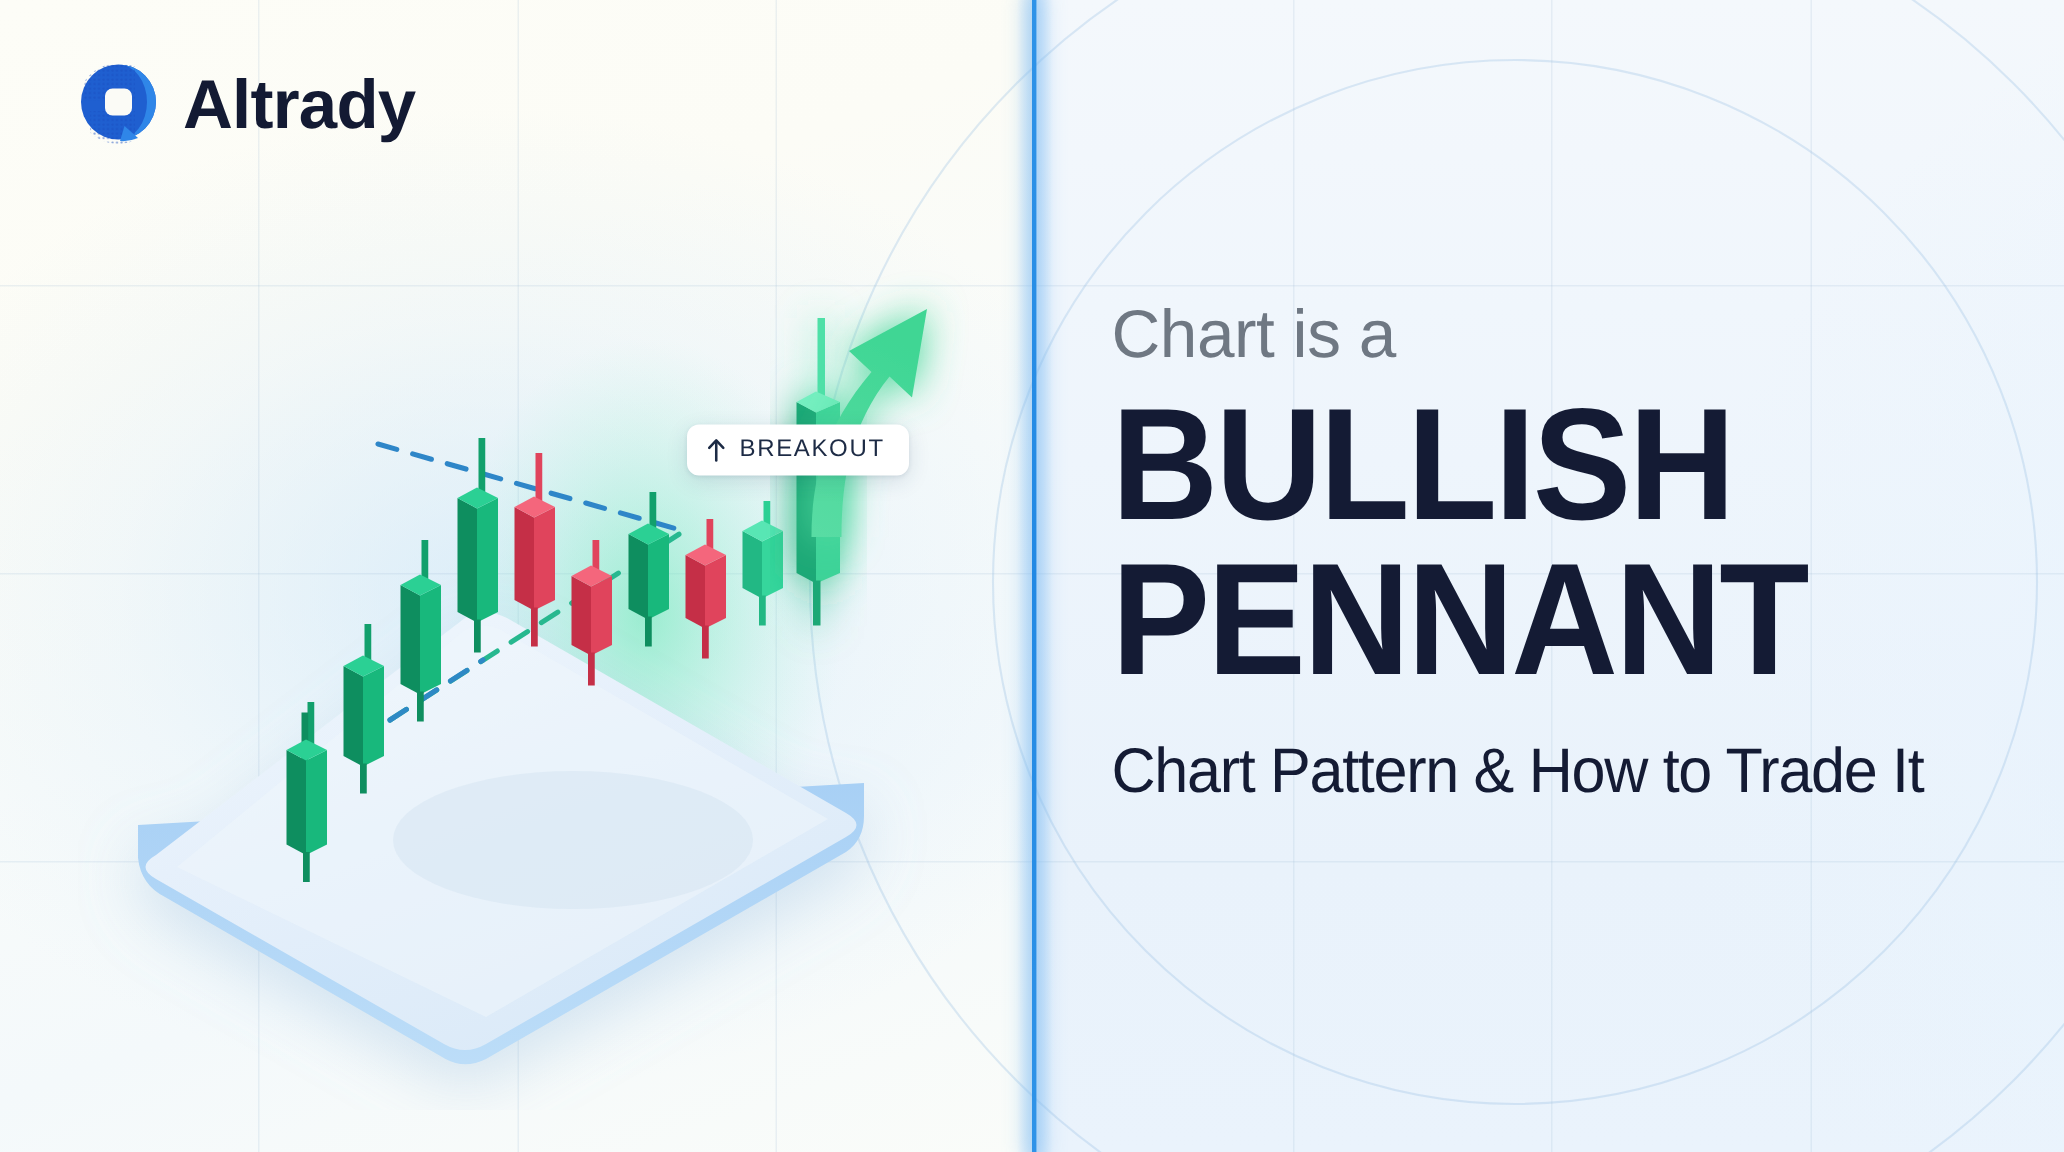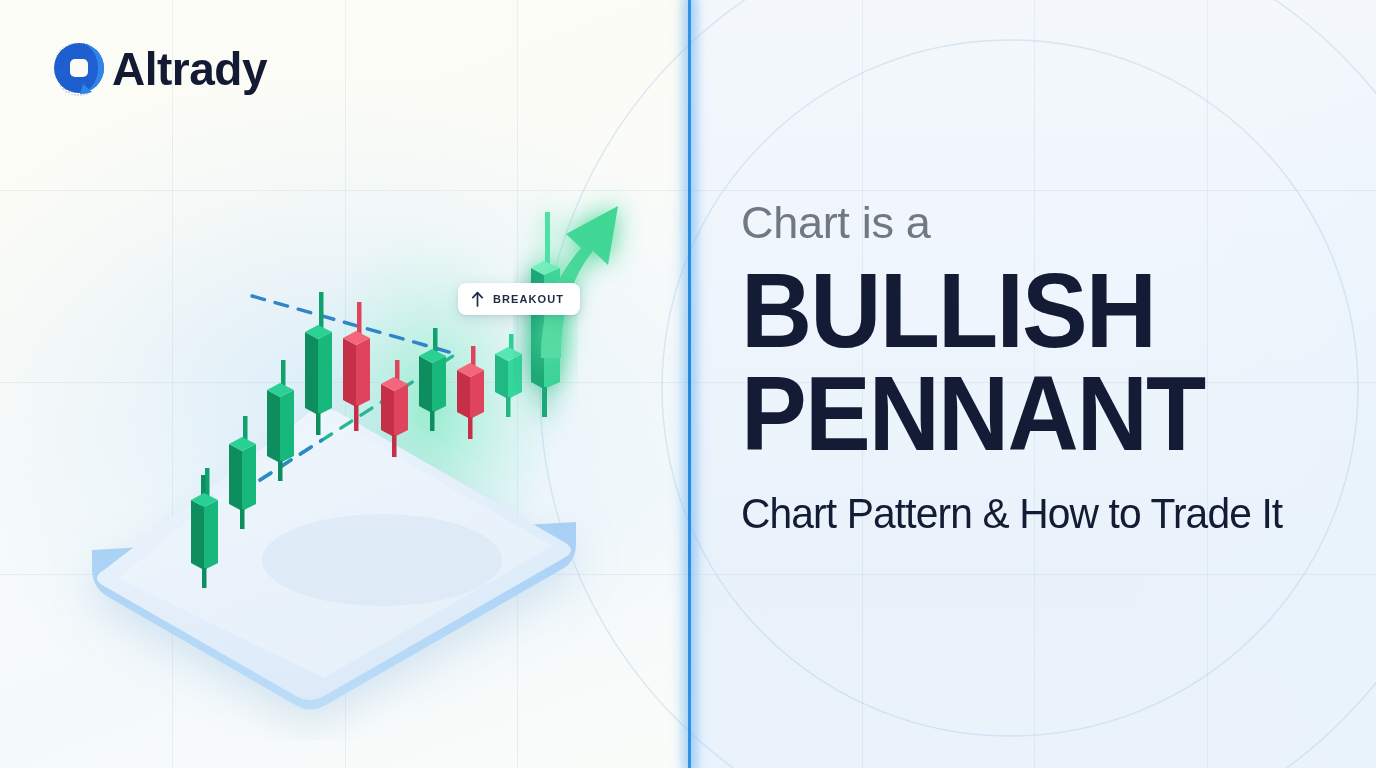--- a/index.html
+++ b/index.html
@@ -45,21 +45,21 @@
   }
   .divider-glow {
     position: absolute; top: 0; bottom: 0; left: 678px; width: 24px;
     background: linear-gradient(90deg, rgba(140,195,245,0) 0%, rgba(140,195,245,0.40) 45%, rgba(140,195,245,0.40) 55%, rgba(140,195,245,0) 100%);
     pointer-events: none;
   }
 
   
   .logo-wrap {
     position: absolute; left: 50px; top: 40px;
-    display: flex; align-items: center; gap: 4px;
+    display: flex; align-items: center; gap: 14px;
   }
   .logo-mark { width: 58px; height: 58px; display: block; }
   .logo-text {
     font-size: 46px; font-weight: bold; letter-spacing: -0.5px;
     color: #131a33; line-height: 1;
   }
 
   
   .illo { position: absolute; left: 52px; top: 120px; width: 600px; height: 620px; }
 
@@ -67,21 +67,21 @@
   .badge {
     position: absolute; left: 458px; top: 283px;
     display: flex; align-items: center; gap: 9px;
     background: #ffffff;
     padding: 8px 16px 8px 13px;
     border-radius: 8px;
     box-shadow: 0 4px 14px rgba(30,60,90,0.13), 0 1px 3px rgba(30,60,90,0.10);
   }
   .badge-arrow { width: 13px; height: 16px; display: block; }
   .badge-label {
-    font-size: 11px; font-weight: bold; letter-spacing: 1.1px; color: #1d2b45;
+    font-size: 16px; font-weight: normal; letter-spacing: 1.1px; color: #1d2b45;
     white-space: nowrap;
   }
 
   
   .copy { position: absolute; left: 741px; top: 200px; width: 600px; }
   .kicker {
     font-size: 45px; color: #6f7883; font-weight: normal;
     line-height: 1; letter-spacing: -0.3px; margin: 0 0 14px 0;
   }
   .headline {

